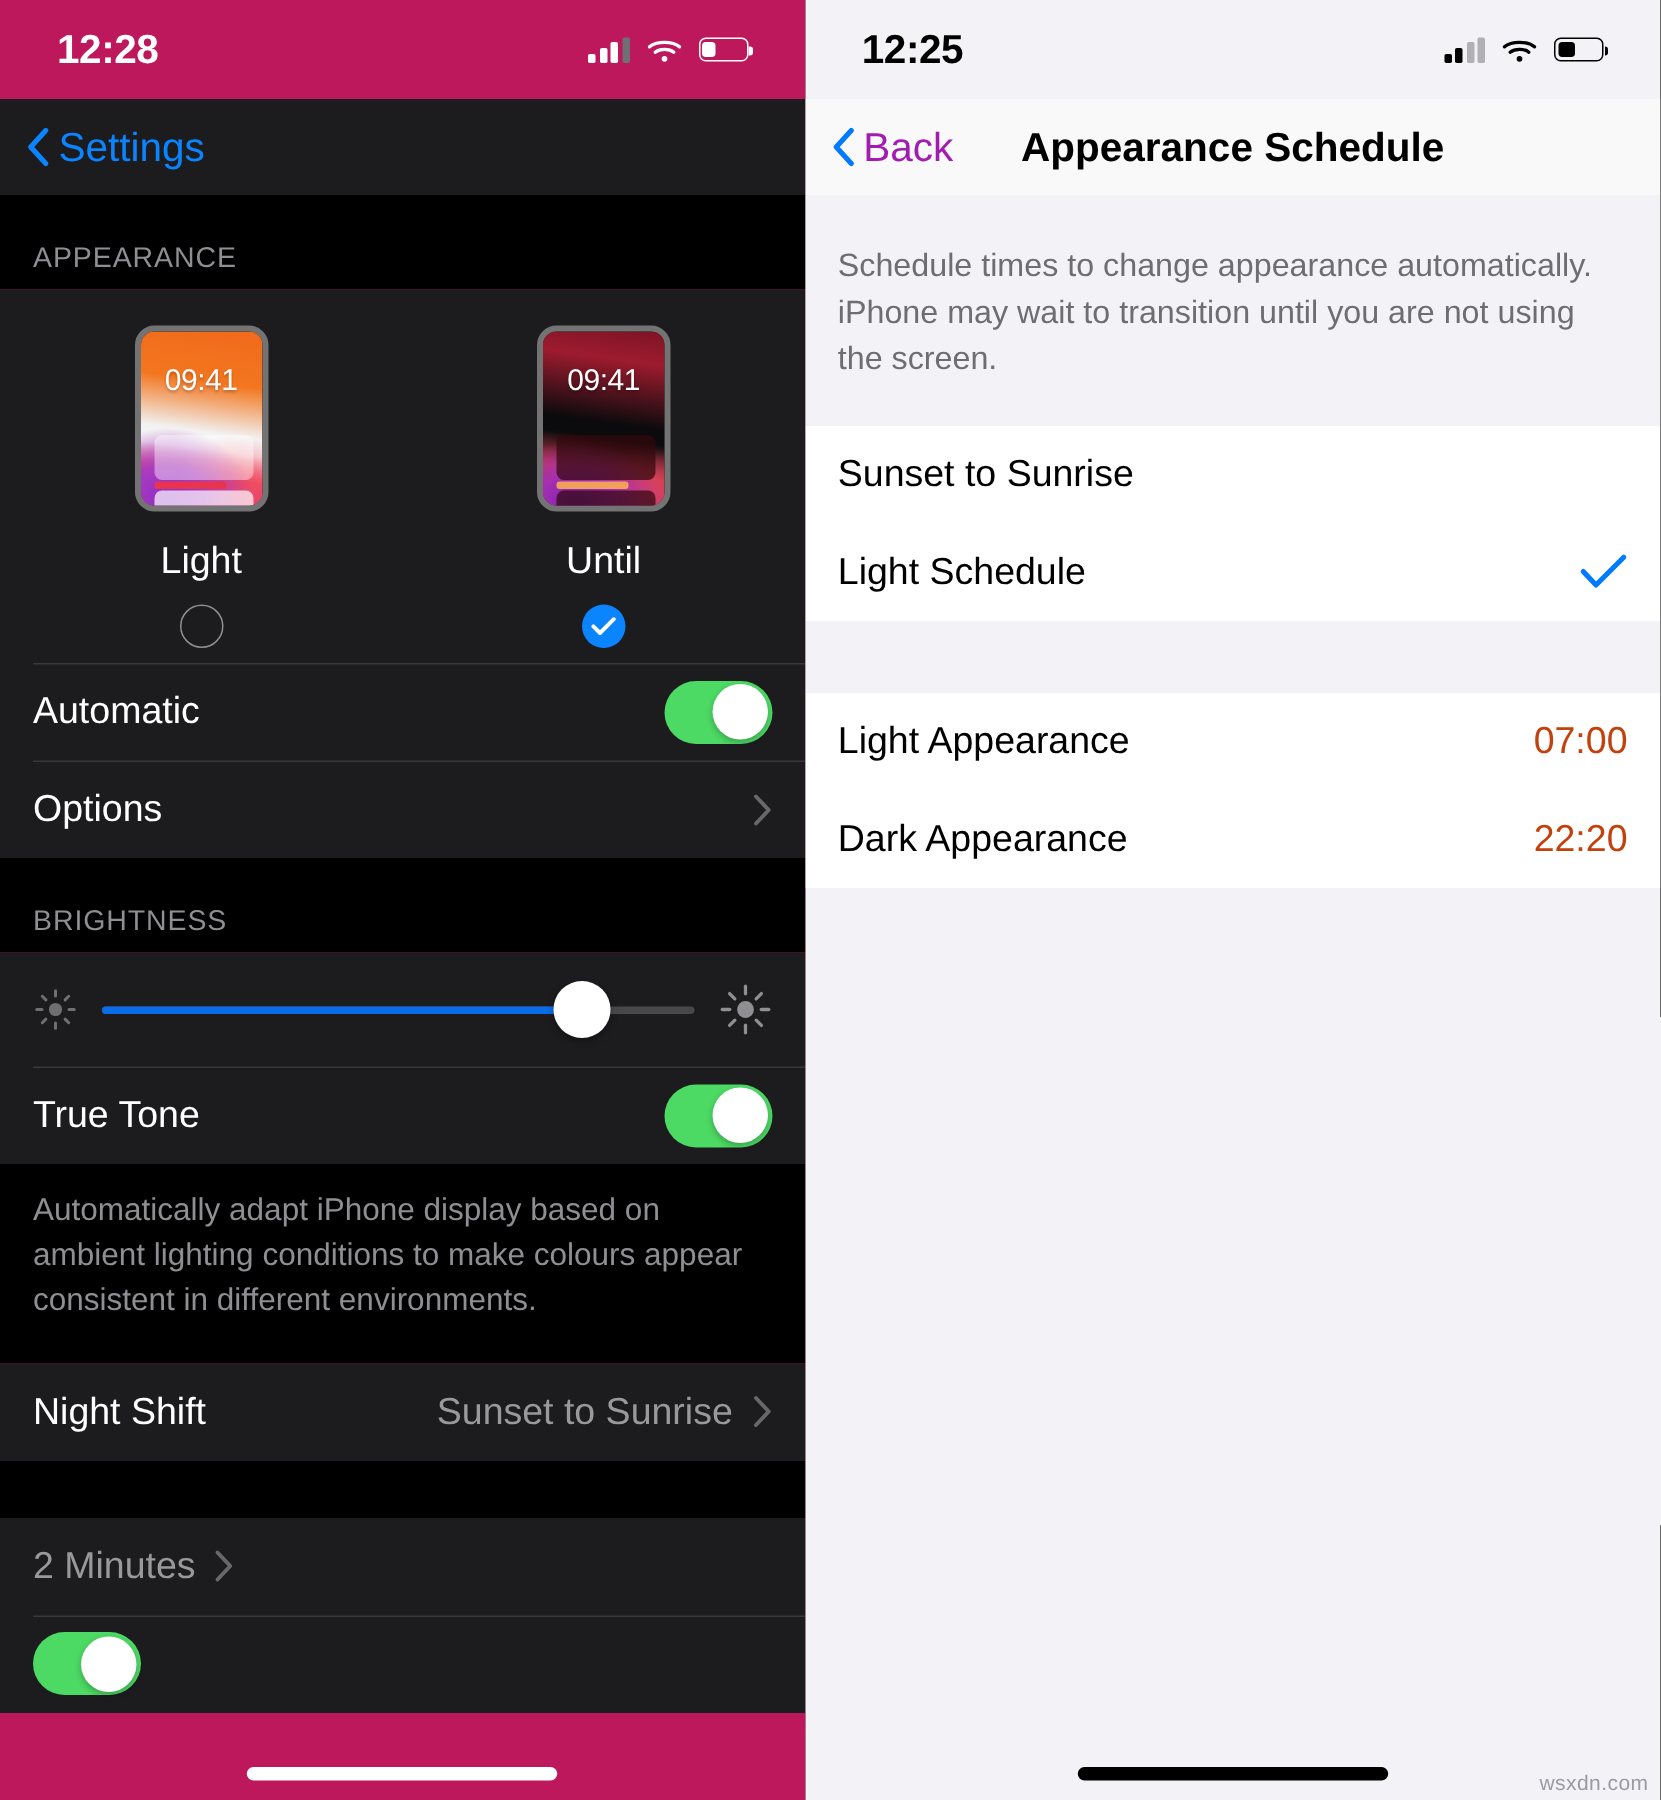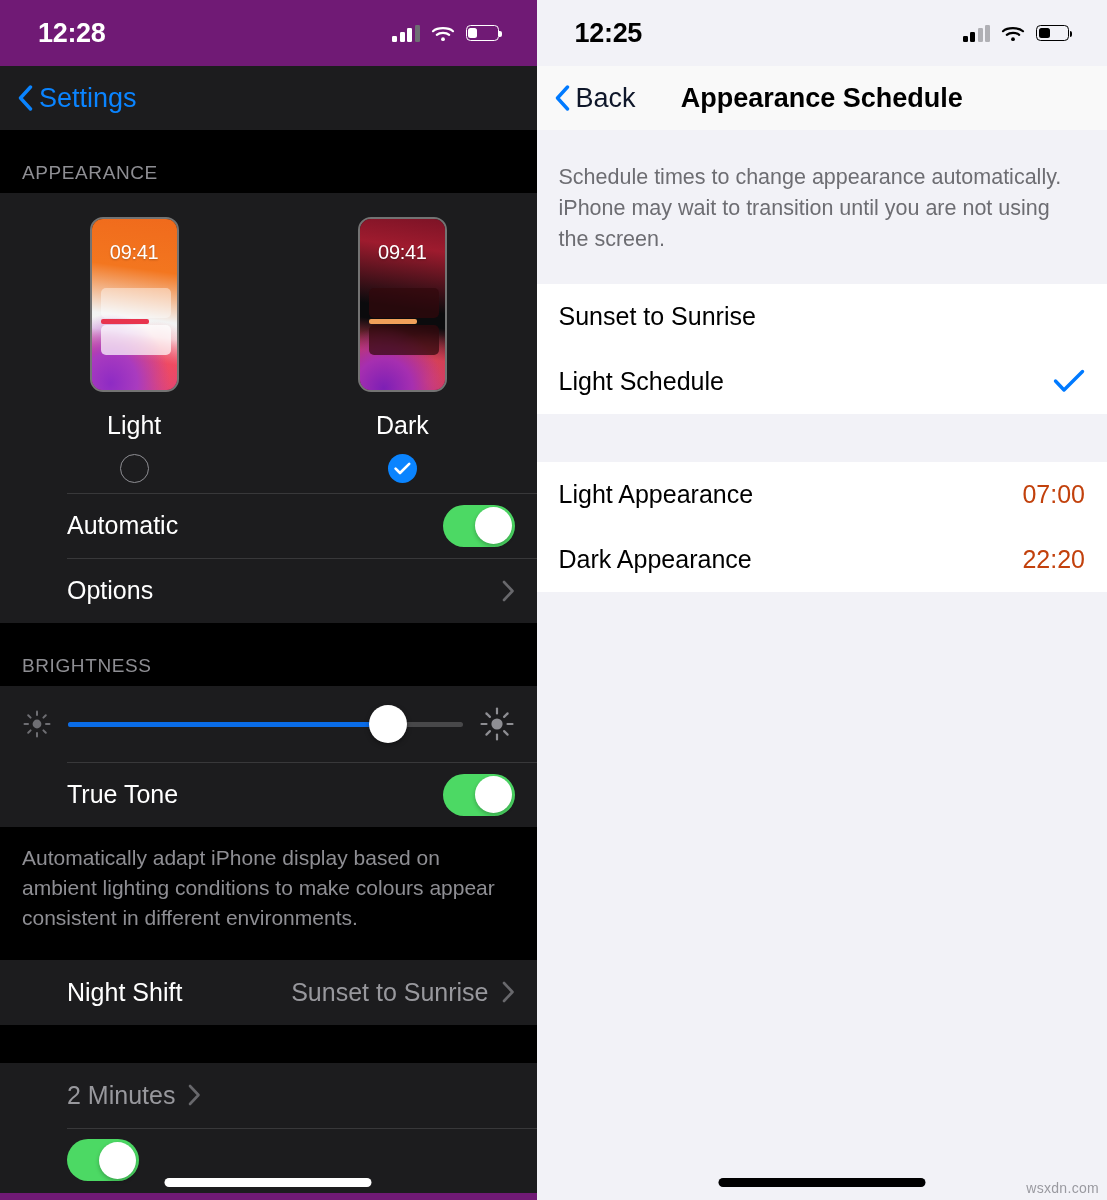--- a/index.html
+++ b/index.html
@@ -6,21 +6,21 @@
   html, body {
     width: 1107px; height: 1200px;
     font-family: "Liberation Sans", sans-serif;
     overflow: hidden;
     background: #000;
   }
   .screens { display: flex; width: 1107px; height: 1200px; }
 
   
   .phone { position: relative; height: 1200px; overflow: hidden; }
-  .phone.left  { width: 553px; background: #701a75; color: #fff; }
+  .phone.left  { width: 553px; background: #be185d; color: #fff; }
   .phone.right { width: 588px; background: #f2f2f7; color: #000; }
 
   
   .statusbar {
     height: 66px; display: flex; align-items: center;
     justify-content: space-between;
     padding: 0 38px 0 38px;
   }
   .sb-time { font-size: 27px; font-weight: bold; letter-spacing: -0.3px; }
   .sb-right { display: flex; align-items: center; gap: 11px; }
@@ -57,43 +57,43 @@
   .navbar {
     height: 64px; display: flex; align-items: center;
     position: relative; padding: 0 18px;
   }
   .left  .navbar { background: #1c1c1e; }
   .right .navbar { background: #f9f9f9; }
   .backbtn {
     display: flex; align-items: center; gap: 6px;
     font-size: 27px; color: #0a84ff; cursor: pointer; z-index: 2;
   }
-  .right .backbtn { color: #0f172a; }
+  .right .backbtn { color: #a21caf; }
   .chev-back { width: 15px; height: 26px; display:block; }
   .navtitle {
     position: absolute; left: 0; right: 0; text-align: center;
     font-size: 27px; font-weight: bold; pointer-events: none;
   }
   .left .navtitle  { color: #fff; }
   .right .navtitle { color: #000; }
 
   
   .group-header {
     font-size: 19px; letter-spacing: 0.6px;
     color: #8e8e93; padding: 32px 22px 9px 22px; background: #000;
   }
   .card { background: #1c1c1e; }
   .gap { background: #000; }
 
   .appearance-card { padding: 24px 0 10px 0; display: flex; }
   .appear-opt { flex: 1; display: flex; flex-direction: column; align-items: center; cursor: pointer; }
   .thumb {
-    width: 89px; height: 175px; border-radius: 13px;
+    width: 89px; height: 124px; border-radius: 13px;
     overflow: hidden; position: relative;
-    border: 2px solid #737373;
+    border: 4px solid #737373;
   }
   .thumb .wp { position: absolute; inset: 0; }
   .thumb .tclock {
     position: absolute; top: 22px; left: 0; right: 0; text-align: center;
     font-size: 20px; font-weight: 500; color: #fff; letter-spacing: -0.3px;
     text-shadow: 0 1px 2px rgba(0,0,0,.25);
   }
   .thumb .card1, .thumb .card2 {
     position: absolute; left: 9px; right: 6px; height: 30px; border-radius: 5px;
   }
@@ -131,21 +131,21 @@
   .radio {
     margin-top: 14px; width: 29px; height: 29px; border-radius: 50%;
     display: flex; align-items: center; justify-content: center;
   }
   .radio.off { border: 1.8px solid #8e8e93; }
   .radio.on  { background: #0a84ff; }
   .radio.on svg { display:block; }
 
   .row {
     height: 65px; display: flex; align-items: center;
-    padding: 0 22px; position: relative; cursor: pointer; margin-left: 45px;
+    padding: 0 22px; position: relative; cursor: pointer;
   }
   .row .sep {
     position: absolute; left: 22px; right: 0; top: 0; height: 1px;
   }
   .left .row .sep  { background: #38383a; }
   .row-label { font-size: 25px; flex: 1; }
   .left  .row-label { color: #fff; }
   .right .row-label { color: #000; }
   .row-value { font-size: 25px; margin-right: 13px; }
   .left  .row-value { color: #98989d; }
@@ -260,21 +260,21 @@
 
         <div class="appear-opt">
           <div class="thumb">
             <div class="wp wp-dark">
               <div class="card1"></div>
                 <div class="streak"></div>
                 <div class="card2"></div>
             </div>
             <div class="tclock">09:41</div>
           </div>
-          <div class="appear-label">Dark</div>
+          <div class="appear-label">Until</div>
           <div class="radio on">
             <svg width="17" height="13" viewBox="0 0 17 13">
               <polyline points="1.6,6.6 6,11 15.2,1.8" fill="none" stroke="#fff" stroke-width="2.6" stroke-linecap="round" stroke-linejoin="round"></polyline>
             </svg>
           </div>
         </div>
       </div>
 
       <div class="row">
         <div class="sep"></div>

